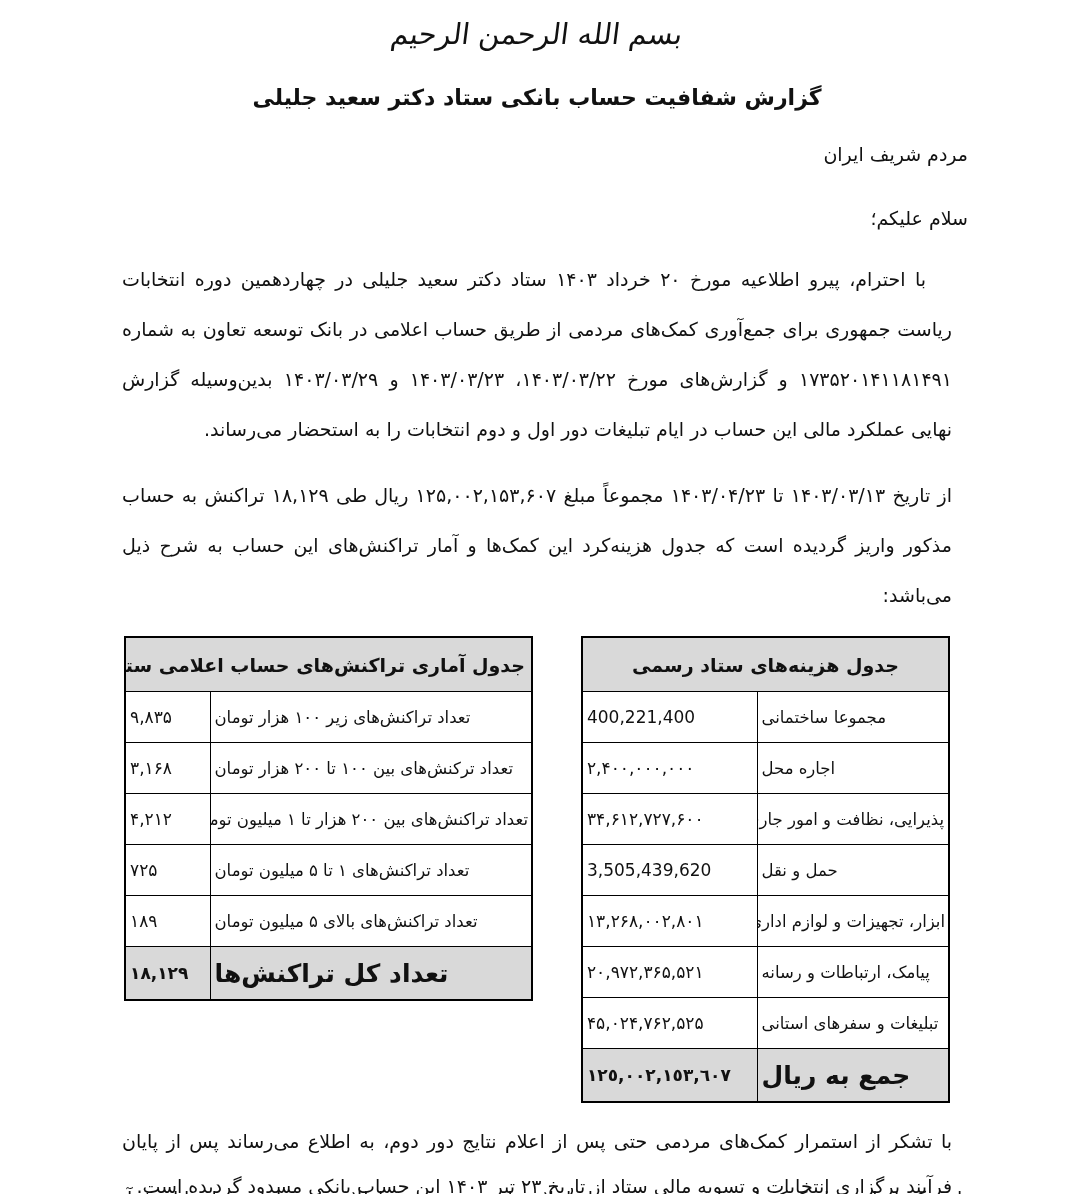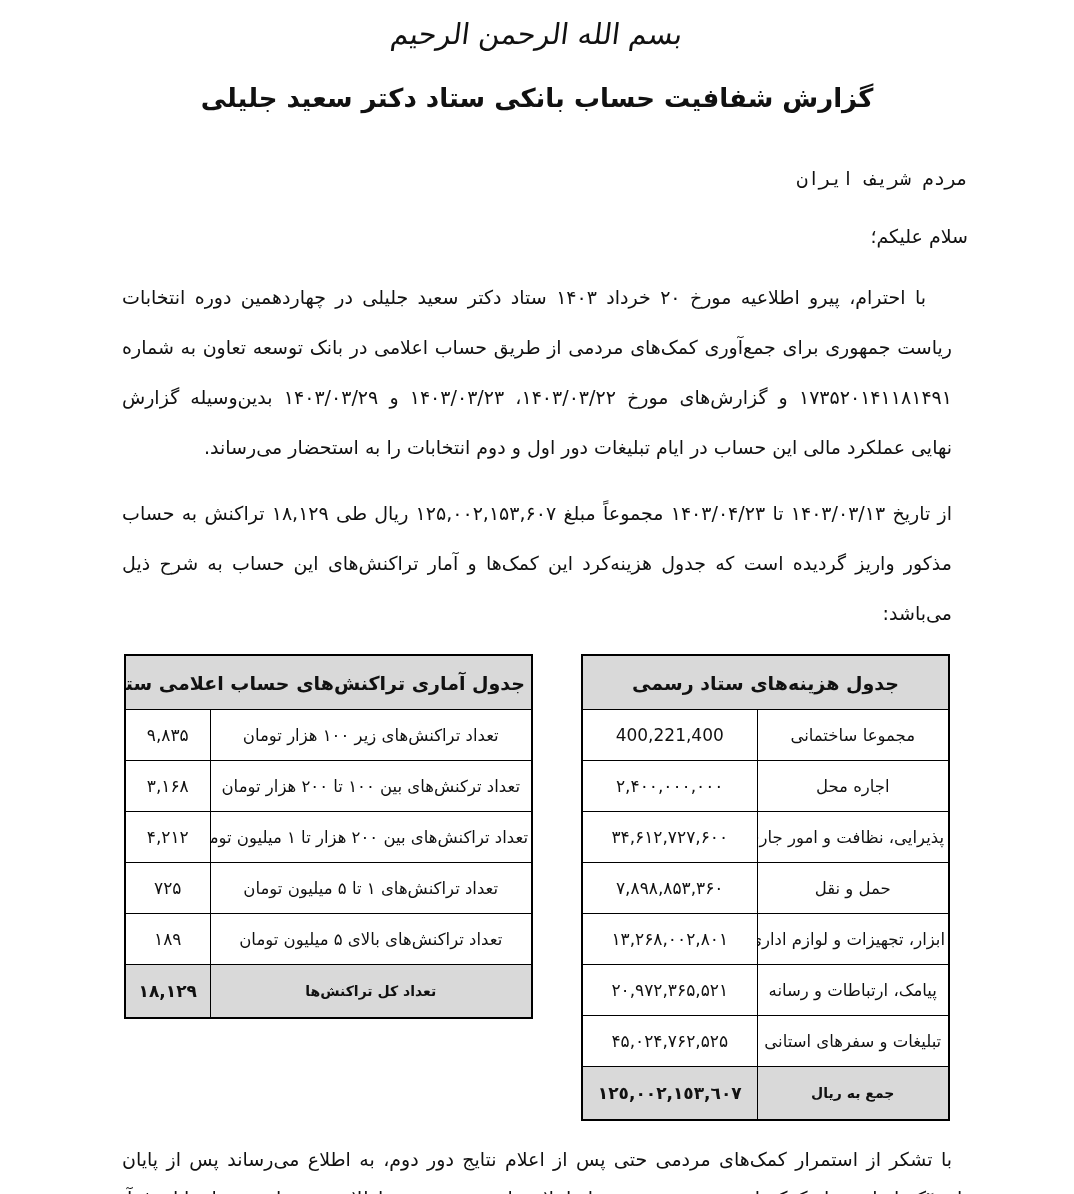--- a/index.html
+++ b/index.html
@@ -27,31 +27,31 @@
   .bismillah {
     display: inline-block;
     font-size: 29px;
     line-height: 44px;
     transform: skewX(-7deg);
     font-weight: 500;
   }
   .doc-title {
     margin: 24px 0 0 0;
     text-align: center;
-    font-size: 26px;
+    font-size: 22px;
     font-weight: bold;
     line-height: 36px;
   }
   .salut {
     margin: 0;
     font-size: 19px;
     line-height: 28px;
   }
-  .salut.first { margin-top: 50px; font-family: Liberation Mono, monospace; }
-  .salut.second { margin-top: 28px; }
+  .salut.first { margin-top: 24px; }
+  .salut.second { margin-top: 36px; }
   .body-par {
     margin: 16px;
     font-size: 19px;
     line-height: 50px;
     text-align: justify;
     text-justify: inter-word;
   }
   .body-par.indent { text-indent: 26px; margin-top: 22px; }
   .tables-row {
     display: flex;
@@ -75,32 +75,32 @@
     height: 53px;
     text-align: center;
     vertical-align: middle;
     white-space: nowrap;
     overflow: hidden;
     padding: 0 6px;
   }
   table.tbl td {
     border: 1.5px solid #000000;
     height: 50px;
-    text-align: center;
+    text-align: left;
     vertical-align: middle;
     font-size: 16.5px;
     padding: 0 4px;
     white-space: nowrap;
     overflow: hidden;
   }
   table.tbl td.value { font-size: 17px; }
   table.tbl tfoot td {
     background: #d9d9d9;
     font-weight: bold;
-    font-size: 14px;
+    font-size: 25px;
     height: 52px;
   }
   .expenses-tbl { width: 367px; border-radius: 27px; }
   .transactions-tbl { width: 407px; }
   .closing-par { margin-top: 16px; line-height: 45px; }
   .clipped-line {
     position: absolute;
     bottom: 0;
     right: 106px;
     left: 106px;
@@ -150,21 +150,21 @@
           <tr>
             <td class="label">اجاره محل</td>
             <td class="value">۲,۴۰۰,۰۰۰,۰۰۰</td>
           </tr>
           <tr>
             <td class="label">پذیرایی، نظافت و امور جاری</td>
             <td class="value">۳۴,۶۱۲,۷۲۷,۶۰۰</td>
           </tr>
           <tr>
             <td class="label">حمل و نقل</td>
-            <td class="value">۷,۸۹۸,۸۵۳,۳۶۰</td>
+            <td class="value">3,505,439,620</td>
           </tr>
           <tr>
             <td class="label">ابزار، تجهیزات و لوازم اداری</td>
             <td class="value">۱۳,۲۶۸,۰۰۲,۸۰۱</td>
           </tr>
           <tr>
             <td class="label">پیامک، ارتباطات و رسانه</td>
             <td class="value">۲۰,۹۷۲,۳۶۵,۵۲۱</td>
           </tr>
           <tr>

